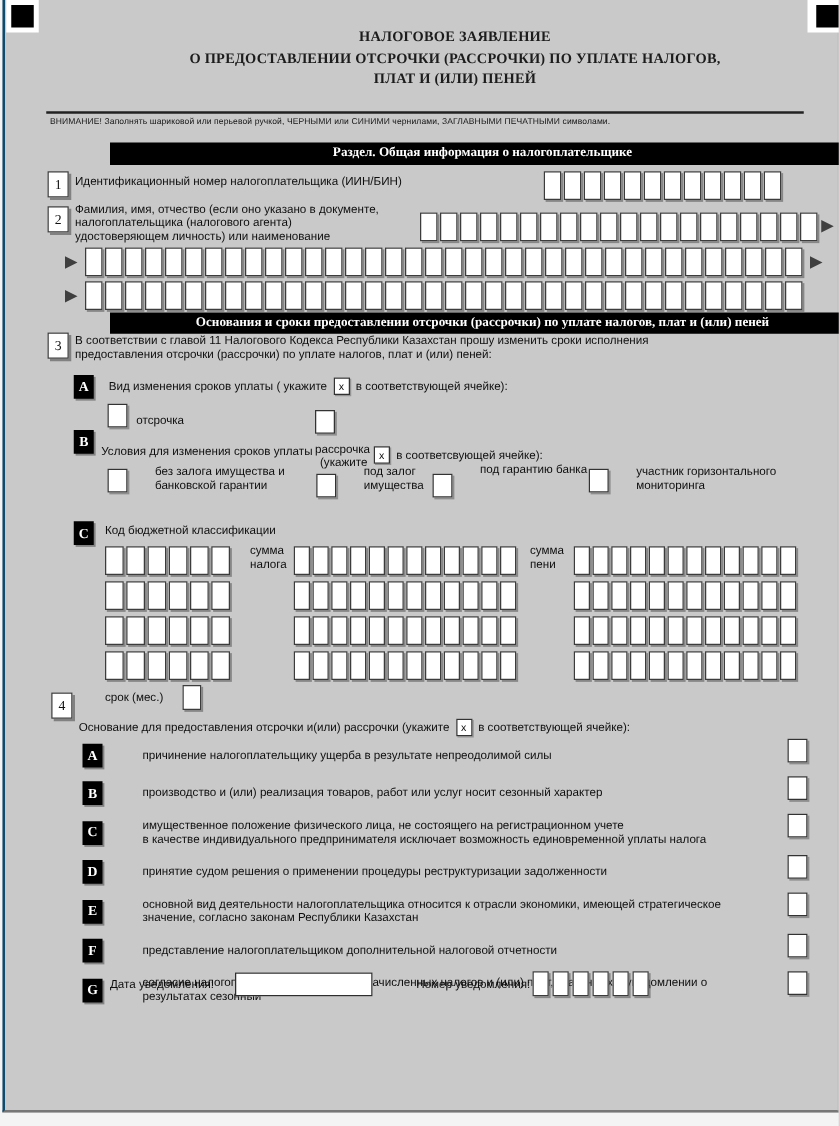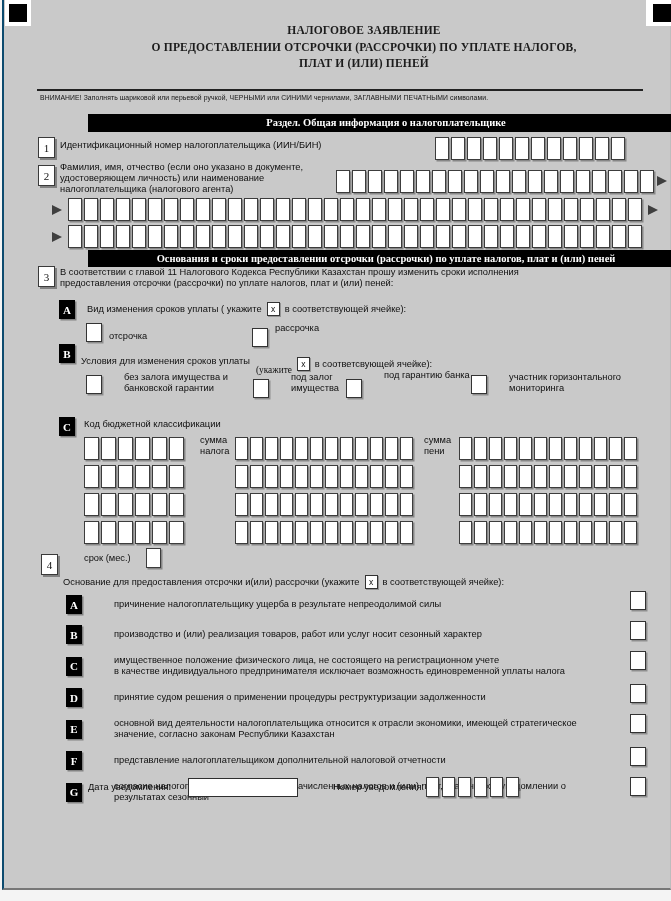--- a/index.html
+++ b/index.html
@@ -153,22 +153,22 @@
       <span class="cell"></span>
       <span class="cell"></span>
       <span class="cell"></span>
       <span class="cell"></span>
       <span class="cell"></span>
     </div>
 
   <div class="badge-n" style="left:34px;top:165px;">2</div>
   <div class="lbl" style="position:absolute;left:56px;top:162px;width:280px;">
     <div>Фамилия, имя, отчество (если оно указано в документе,</div>
+    <div>налогоплательщика (налогового агента)</div>
     <div>удостоверяющем личность) или наименование</div>
-    <div>налогоплательщика (налогового агента)</div>
   </div>
   <div class="cells" style="left:332px;top:170px;">
       <span class="cell"></span>
       <span class="cell"></span>
       <span class="cell"></span>
       <span class="cell"></span>
       <span class="cell"></span>
       <span class="cell"></span>
       <span class="cell"></span>
       <span class="cell"></span>
@@ -279,29 +279,29 @@
   <div class="badge-b" style="left:55px;top:300px;">A</div>
   <div class="inline-row" style="left:83px;top:302px;align-items:center;">
     <span class="lbl">Вид изменения сроков уплаты ( укажите</span>
     <span class="xcell">х</span>
     <span class="lbl">в соответствующей ячейке):</span>
   </div>
   <div class="opt" style="left:82px;top:323px;align-items:flex-end;">
     <span class="cb"></span>
     <span class="lbl" style="margin-top:3px;">отсрочка</span>
   </div>
-  <div class="opt" style="left:248px;top:323px;">
+  <div class="opt" style="left:248px;top:323px;flex-direction:column;">
     <span class="cb" style="margin-top:5px;"></span>
     <span class="lbl">рассрочка</span>
   </div>
 
   <div class="badge-b" style="left:55px;top:344px;">B</div>
   <div class="inline-row" style="left:77px;top:345px;">
     <span class="lbl" style="margin-top:2px;">Условия для изменения сроков уплаты</span>
-    <span class="lbl" style="margin-top:20px;margin-left:6px;font-family:Liberation Serif, serif;">(укажите</span>
+    <span class="lbl" style="margin-top:20px;margin-left:6px;">(укажите</span>
     <span class="xcell" style="margin-top:6px;">х</span>
     <span class="lbl" style="margin-top:7px;">в соответсвующей ячейке):</span>
   </div>
 
   <div style="position:absolute;left:0;top:372px;width:666px;height:30px;">
 
       <div class="cond-opt">
         <span class="cb"></span>
         <span class="lbl">
           <div>без залога имущества и</div>

